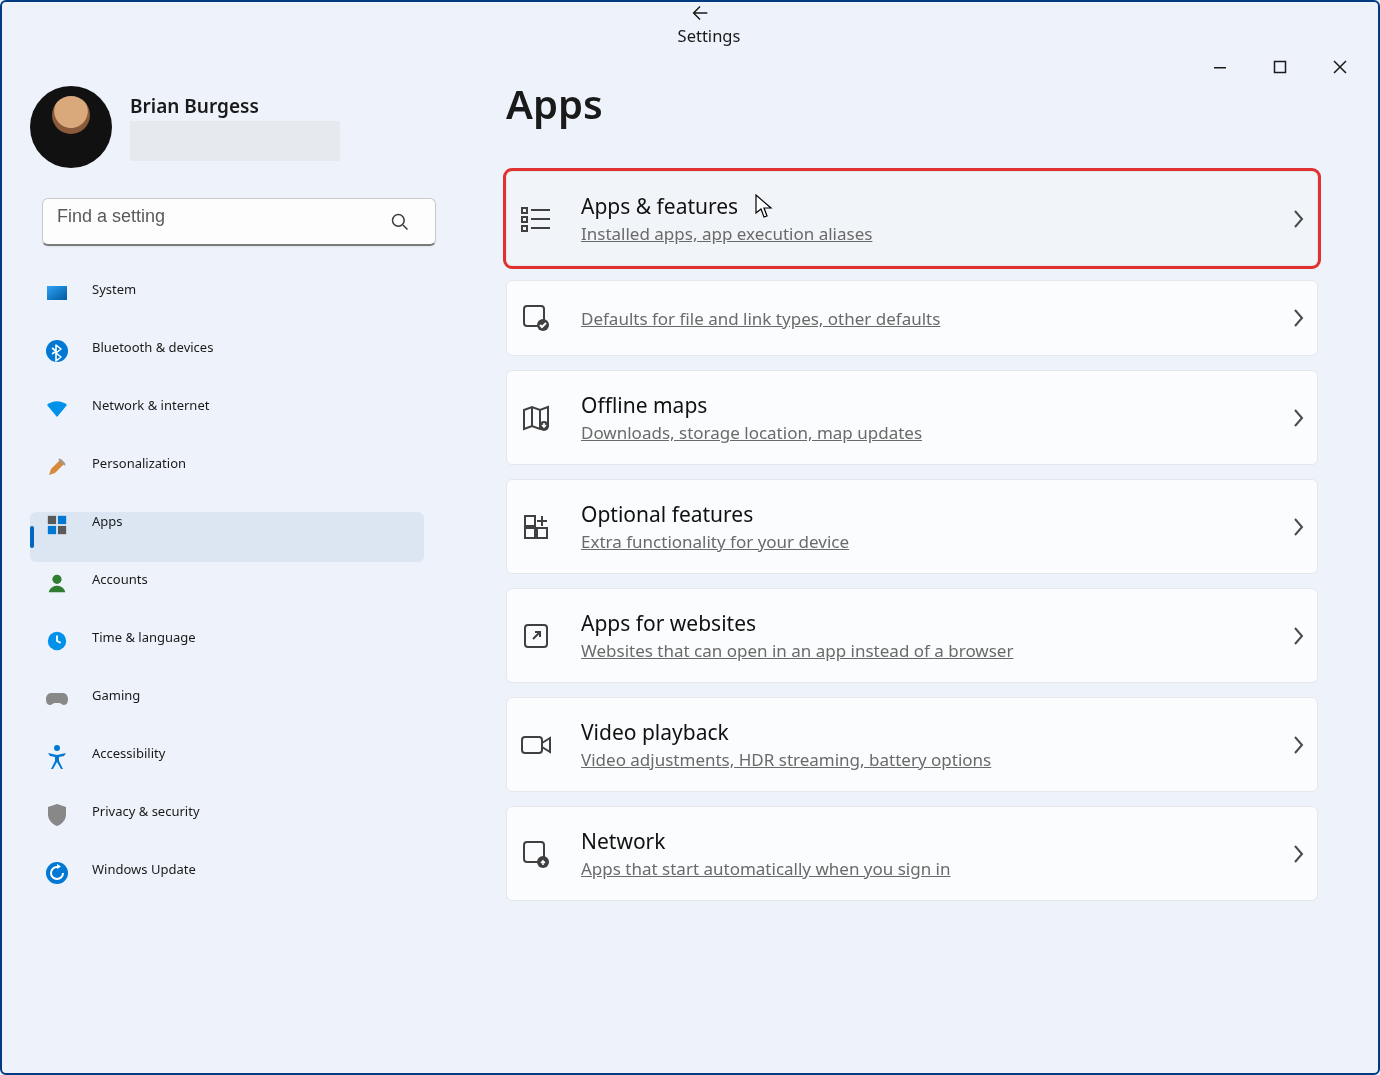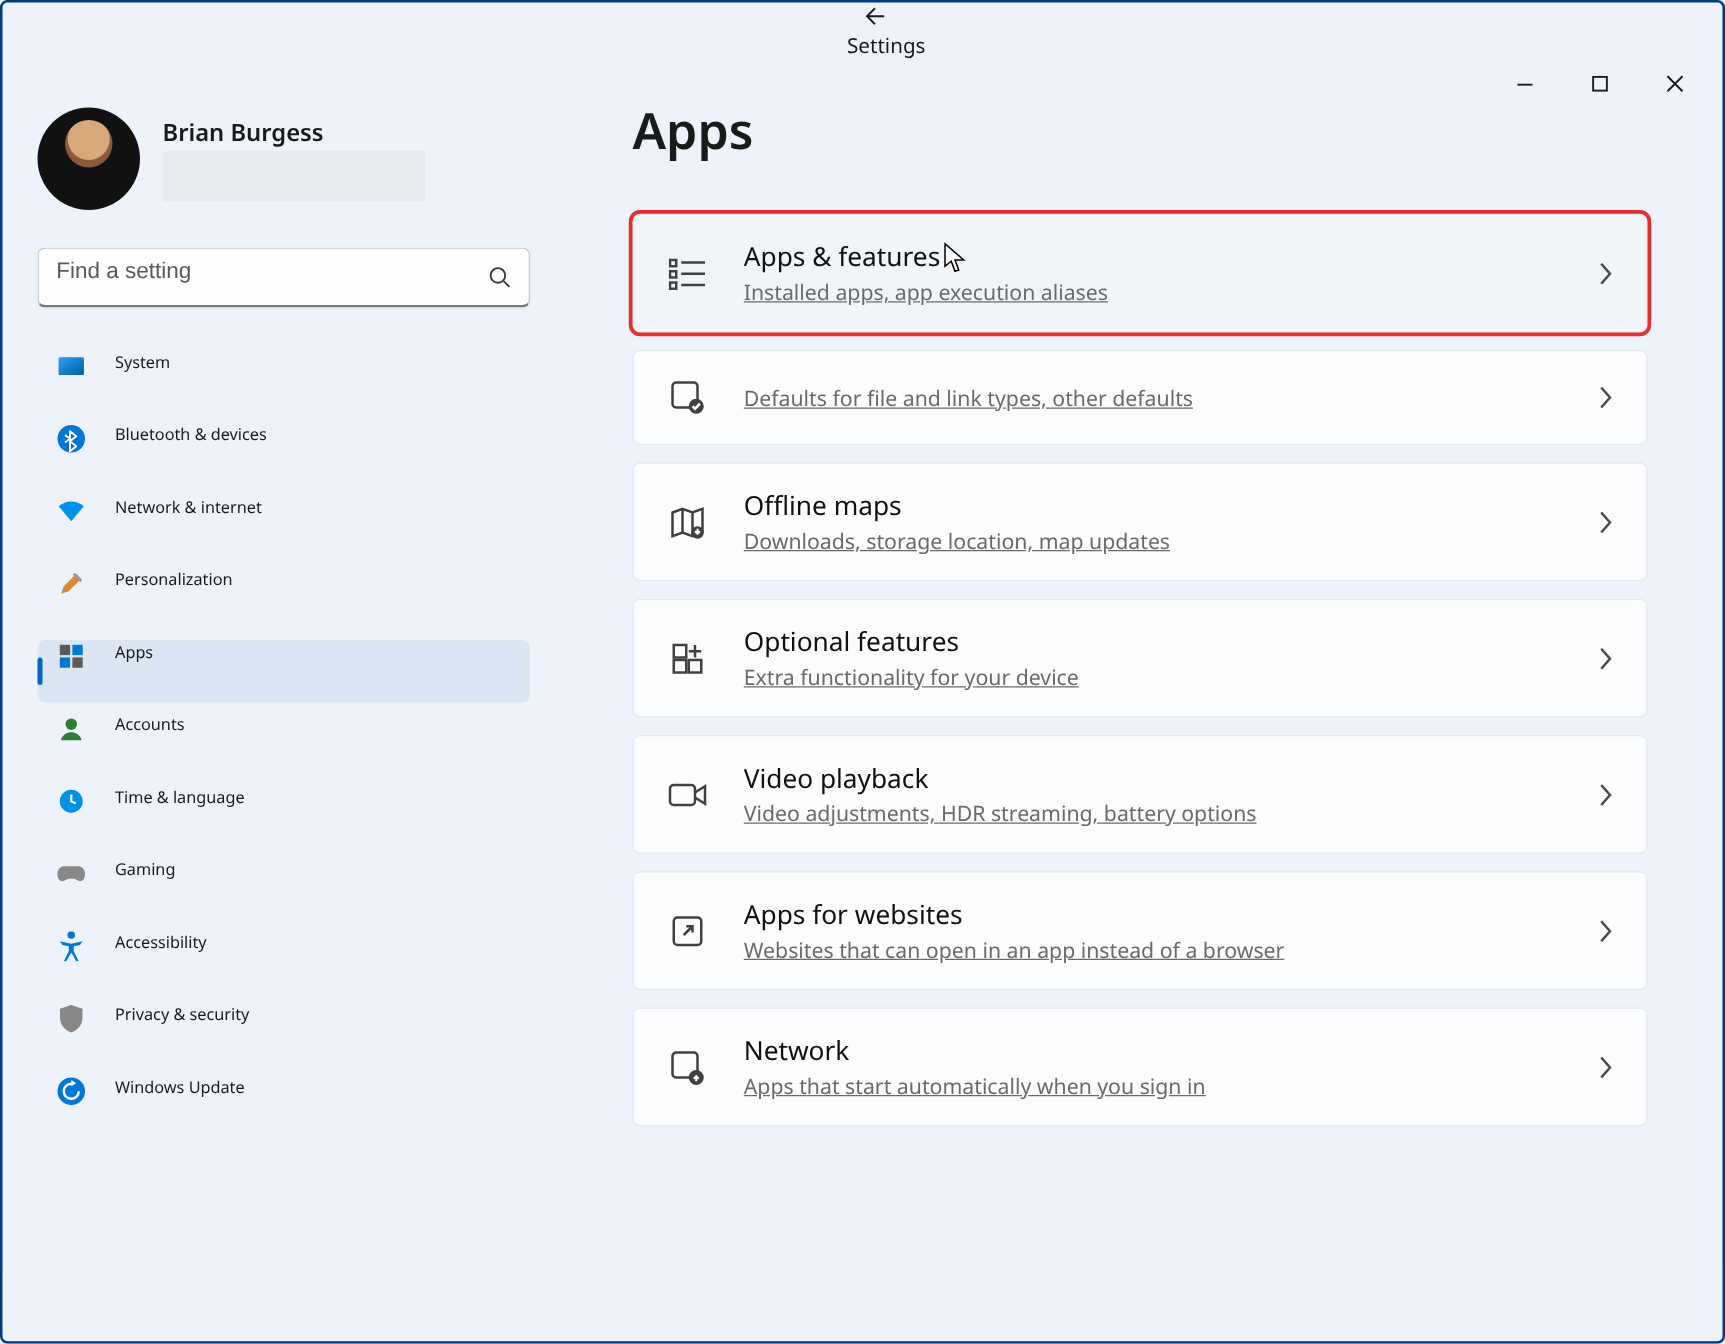--- a/index.html
+++ b/index.html
@@ -100,20 +100,21 @@
     height: 48px;
     border-radius: 6px;
     border: 1px solid #c9c9c9;
     border-bottom: 2px solid #7a7a7a;
     background: #fdfdfe;
     padding: 0 46px 11px 14px;
     font-size: 18px;
     color: #555;
     outline: none;
     box-shadow: 0 1px 2px rgba(0,0,0,0.06);
+    margin-left: 12px;
   }
   .search::placeholder { color: #5a5a5a; }
   .search-icon {
     position: absolute;
     right: 14px; top: 50%;
     transform: translateY(-50%);
     pointer-events: none;
   }
   .navlist { list-style: none; }
   .navitem {
@@ -149,21 +150,21 @@
   }
   .page-title {
     font-size: 40px;
     font-weight: 600;
     margin-bottom: 40px;
   }
   .card {
     background: #fbfcfd;
     border: 1px solid #e5e7eb;
     border-radius: 6px;
-    padding: 20px 26px;
+    padding: 20px 12px;
     display: flex;
     align-items: center;
     gap: 28px;
     margin-bottom: 14px;
     cursor: pointer;
     position: relative;
   }
   .card.highlight {
     outline: 3px solid #e03030;
     outline-offset: 0;
@@ -437,46 +438,46 @@
         </div>
         <span class="chev">
             <svg width="14" height="22" viewBox="0 0 14 22" fill="none" stroke="#4a4a4a" stroke-width="2">
               <path d="M4 3l7 8-7 8"></path>
             </svg>
           </span>
       </div>
 
       <div class="card">
         <span class="card-icon">
+          <svg width="28" height="28" viewBox="0 0 28 28" fill="none" stroke="#404040" stroke-width="2">
+              <rect x="3" y="3" width="22" height="22" rx="3"></rect>
+              <path d="M11 17l7-7M13 10h5v5"></path>
+            </svg>
+        </span>
+        <div class="card-text">
+          <div class="card-title">Apps for websites</div>
+          <div class="card-sub">Websites that can open in an app instead of a browser</div>
+        </div>
+        <span class="chev">
+            <svg width="14" height="22" viewBox="0 0 14 22" fill="none" stroke="#4a4a4a" stroke-width="2">
+              <path d="M4 3l7 8-7 8"></path>
+            </svg>
+          </span>
+      </div>
+
+      <div class="card">
+        <span class="card-icon">
           <svg width="32" height="24" viewBox="0 0 32 24" fill="none" stroke="#404040" stroke-width="2">
               <rect x="2" y="4" width="20" height="16" rx="3"></rect>
               <path d="M22 10l8-5v14l-8-5"></path>
             </svg>
         </span>
         <div class="card-text">
           <div class="card-title">Video playback</div>
           <div class="card-sub">Video adjustments, HDR streaming, battery options</div>
-        </div>
-        <span class="chev">
-            <svg width="14" height="22" viewBox="0 0 14 22" fill="none" stroke="#4a4a4a" stroke-width="2">
-              <path d="M4 3l7 8-7 8"></path>
-            </svg>
-          </span>
-      </div>
-
-      <div class="card">
-        <span class="card-icon">
-          <svg width="28" height="28" viewBox="0 0 28 28" fill="none" stroke="#404040" stroke-width="2">
-              <rect x="3" y="3" width="22" height="22" rx="3"></rect>
-              <path d="M11 17l7-7M13 10h5v5"></path>
-            </svg>
-        </span>
-        <div class="card-text">
-          <div class="card-title">Apps for websites</div>
-          <div class="card-sub">Websites that can open in an app instead of a browser</div>
         </div>
         <span class="chev">
             <svg width="14" height="22" viewBox="0 0 14 22" fill="none" stroke="#4a4a4a" stroke-width="2">
               <path d="M4 3l7 8-7 8"></path>
             </svg>
           </span>
       </div>
 
       <div class="card">
         <span class="card-icon">

